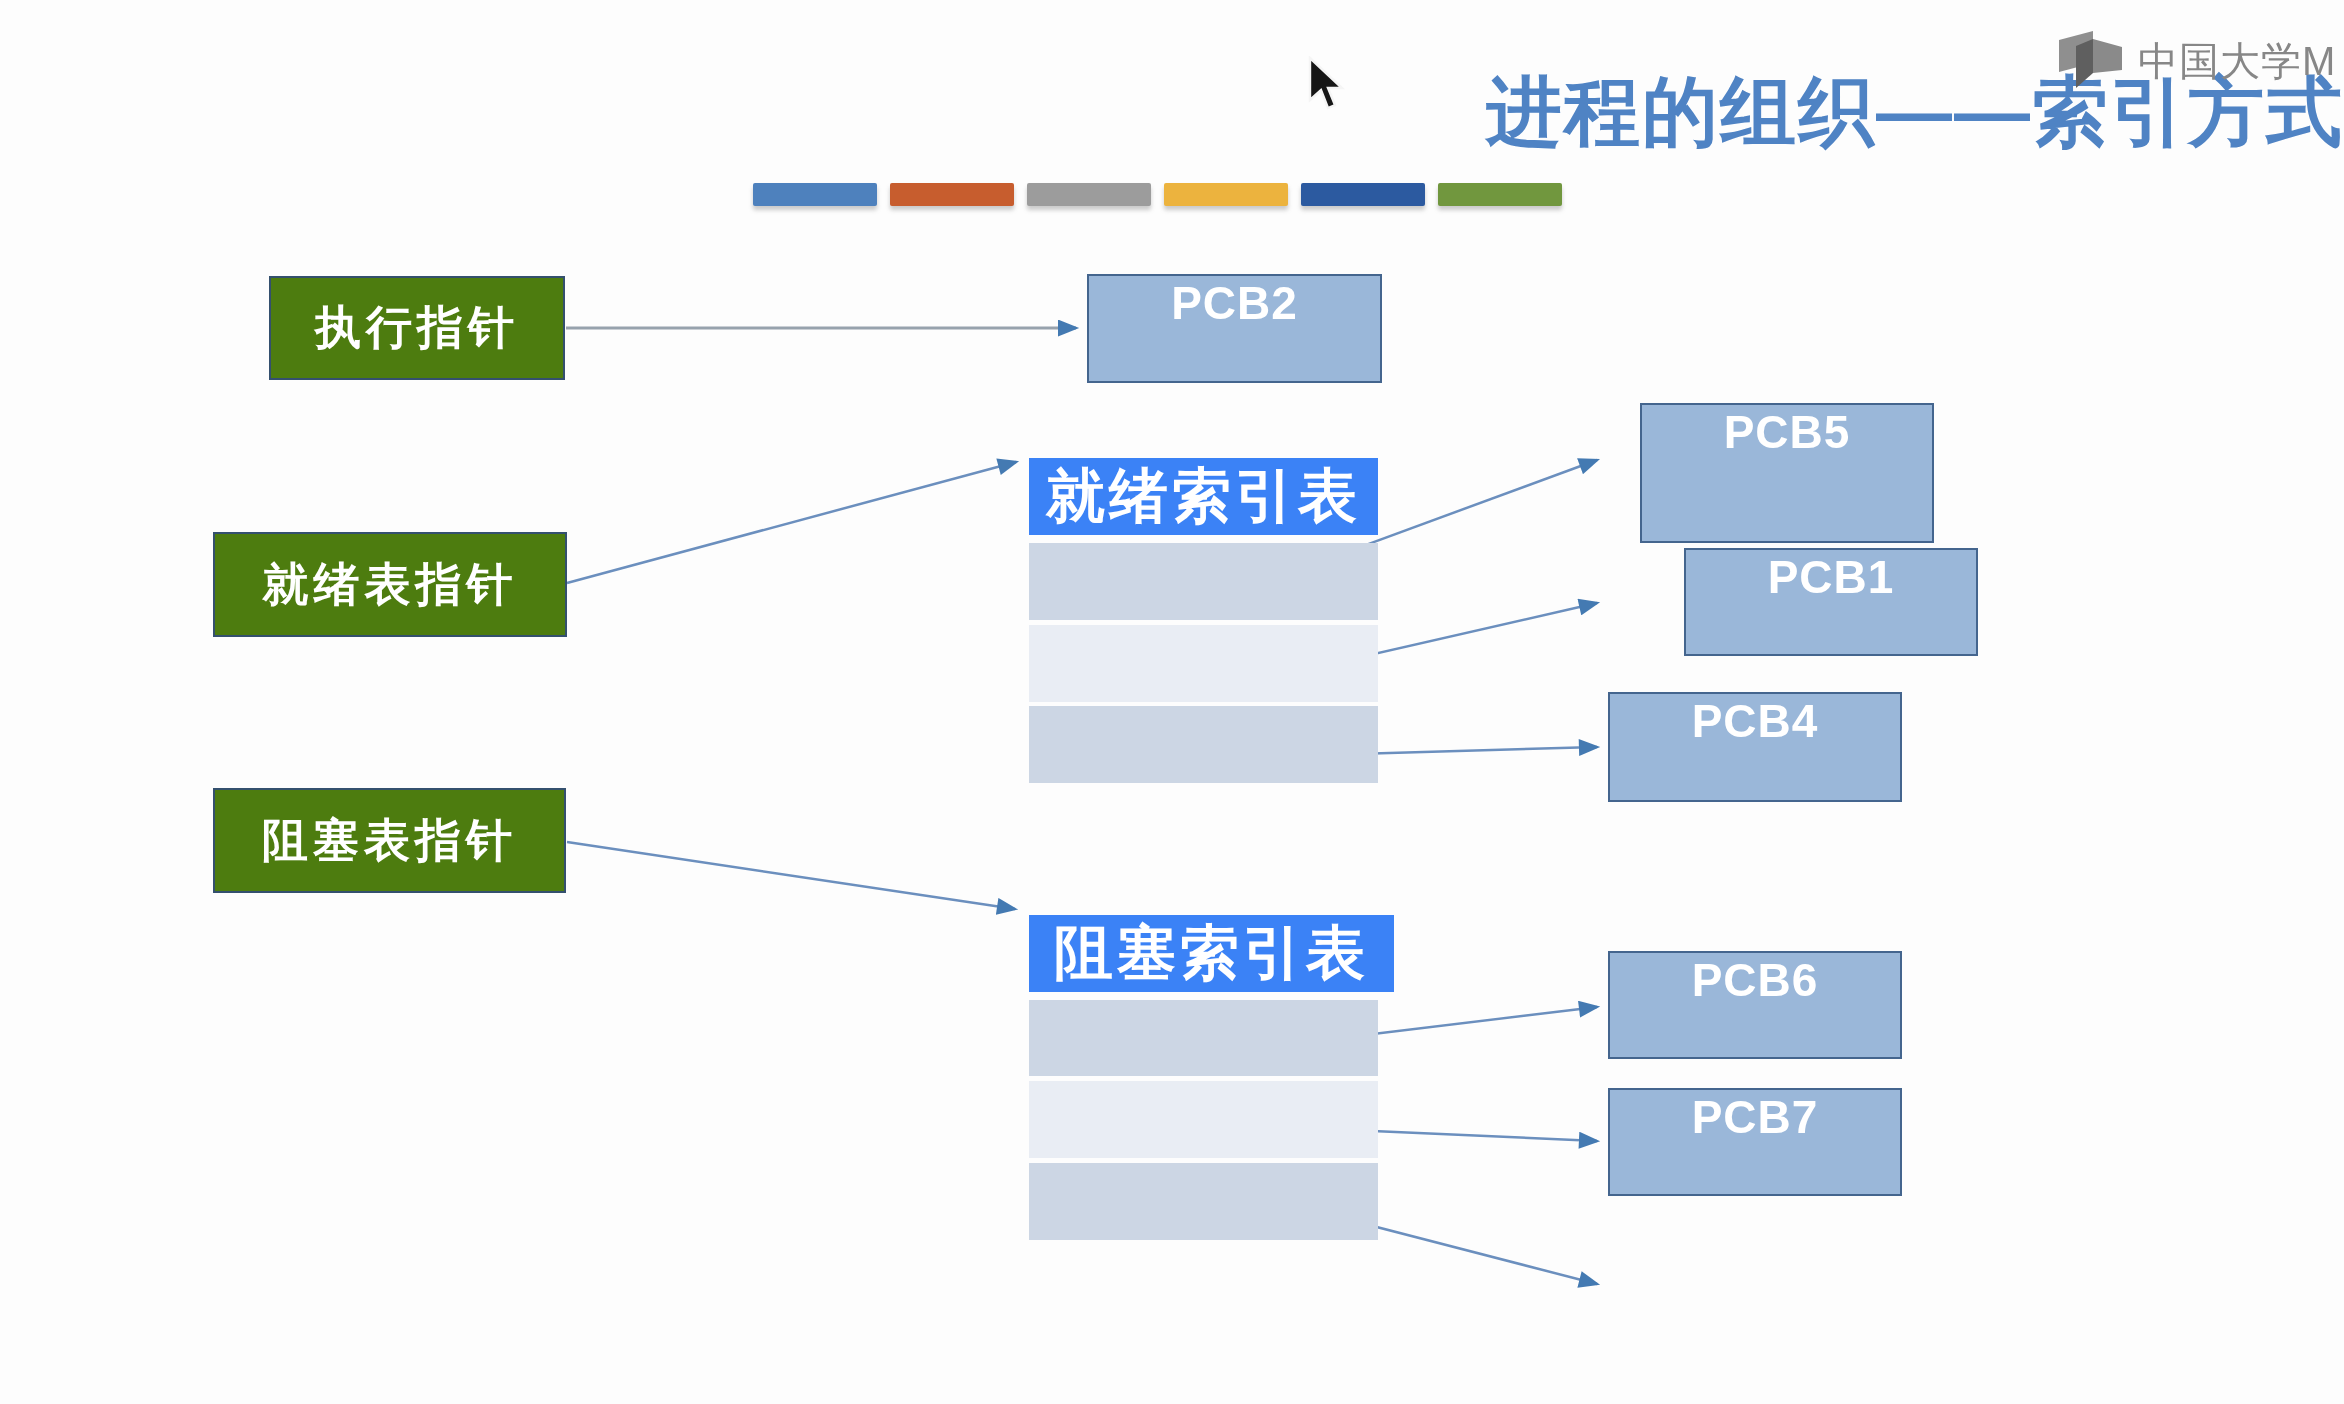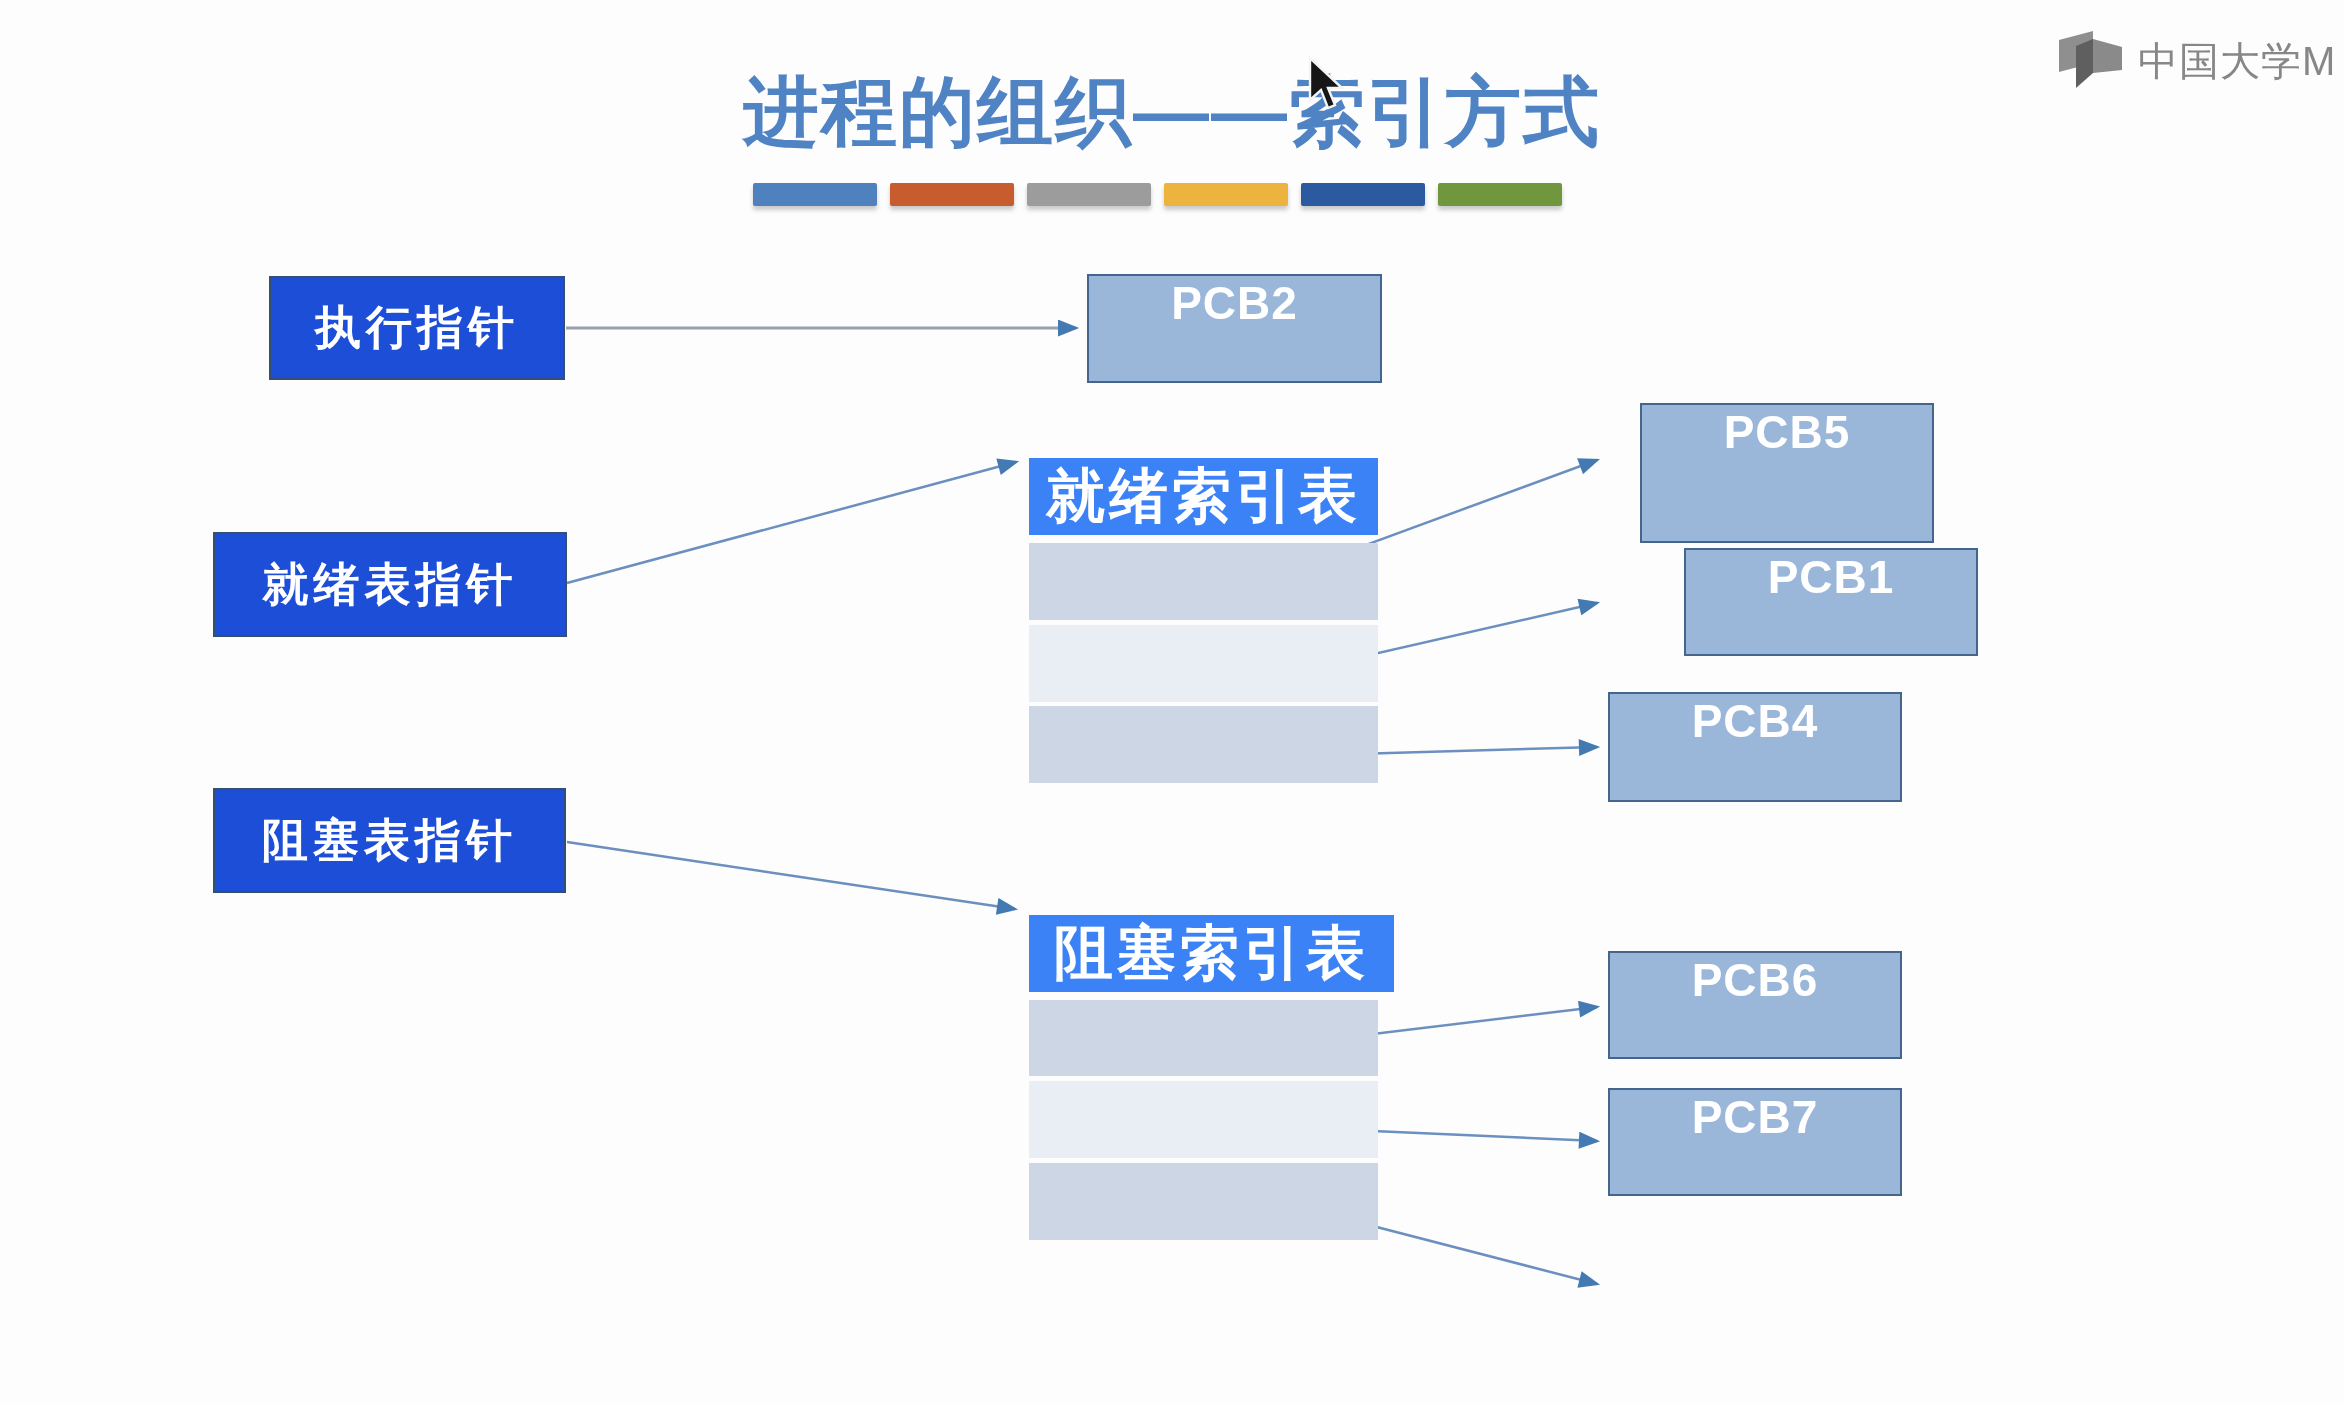--- a/index.html
+++ b/index.html
@@ -4,31 +4,31 @@
 <style>
   html,body{margin:0;padding:0;background:#e8e8e8;}
   #stage{
     position:relative;width:2344px;height:1404px;overflow:hidden;
     background:#fdfdfd;
     font-family:"Liberation Sans","DejaVu Sans",sans-serif;
   }
   .abs{position:absolute;}
   
   #slide-title{
-    left:0;right:0;top:62px;text-align:center;
+    left:0;right:0;top:62px;text-align:right;
     font-size:76px;font-weight:bold;color:#4f83c4;letter-spacing:2px;
     white-space:nowrap;
   }
   
   #accent-bars{left:753px;top:183px;display:flex;gap:13px;}
   .accent-bar{width:124px;height:23px;border-radius:2px;
     box-shadow:0 4px 4px rgba(110,110,110,.35);}
   
   .pointer-box{
-    background:#1d4ed8;border:2px solid #34506e;
+    background:#4d7c0f;border:2px solid #34506e;
     color:#fff;font-weight:bold;font-size:46px;letter-spacing:5px;
     display:flex;align-items:center;justify-content:center;
     box-sizing:border-box;
   }
   
   .pcb-box{
     background:#9ab7d9;border:2px solid #44658e;
     color:#fff;font-weight:bold;font-size:46px;letter-spacing:1px;
     display:flex;align-items:flex-start;justify-content:center;
     box-sizing:border-box;

